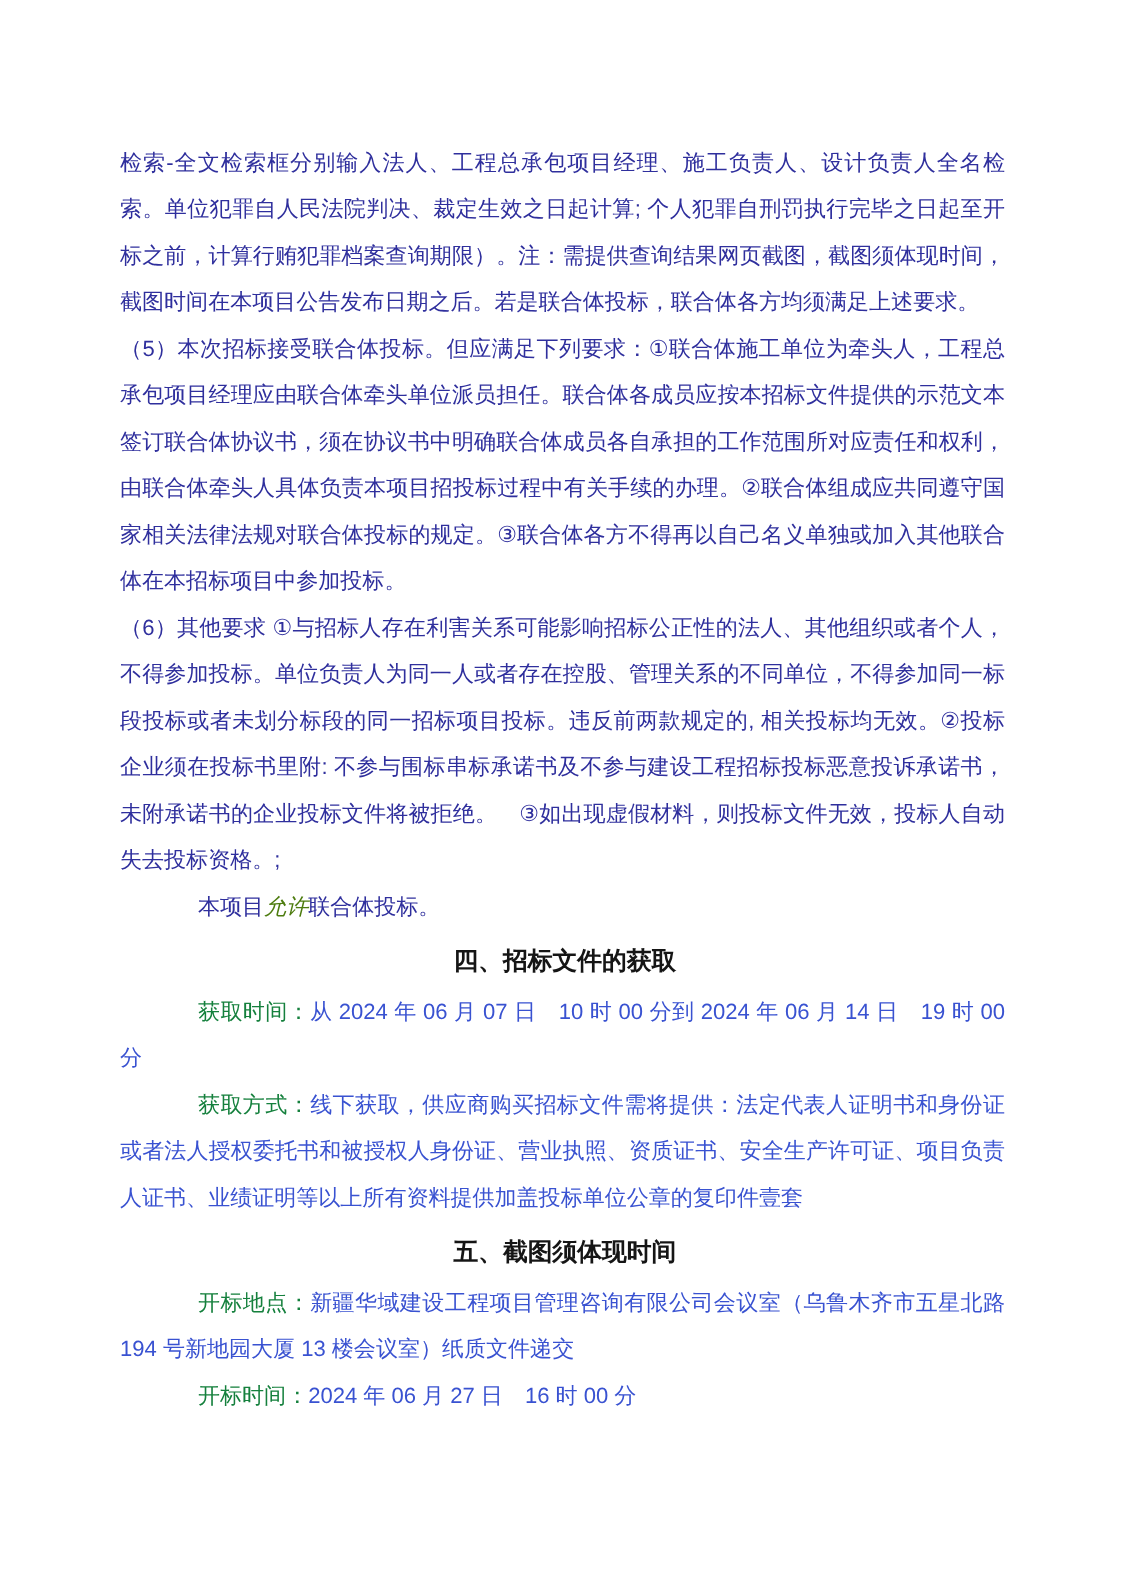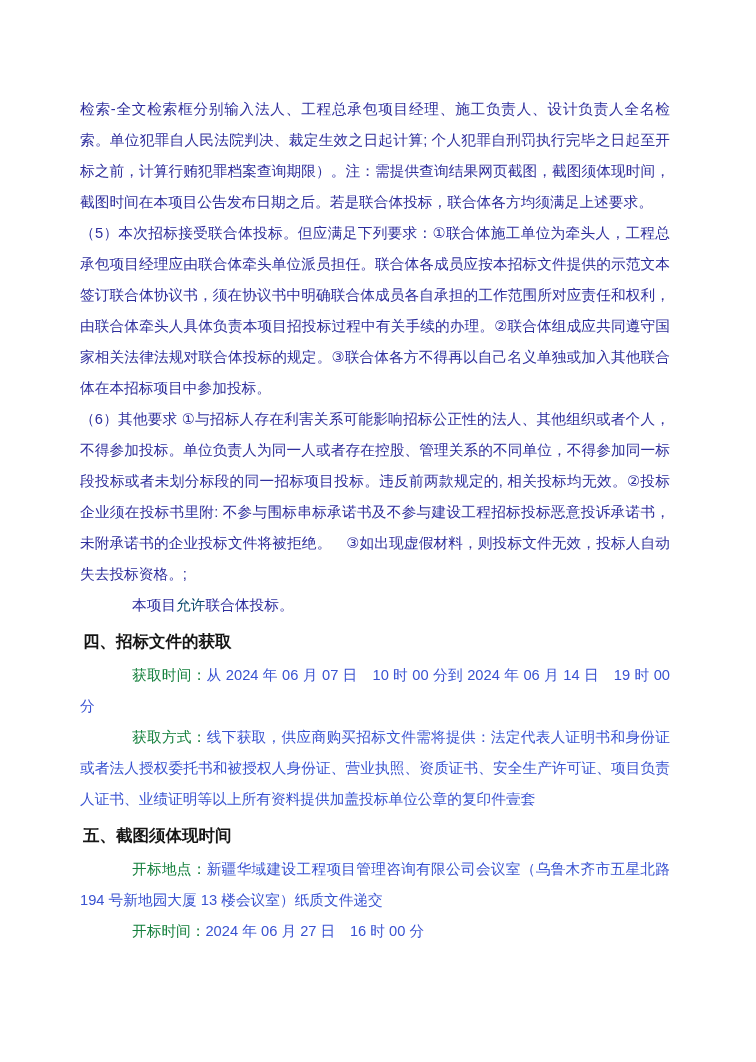--- a/index.html
+++ b/index.html
@@ -29,32 +29,33 @@
   .para {
     margin: 0;
   }
   .indent {
     text-indent: 52px;
   }
   .heading {
     color: #151515;
     font-weight: bold;
     font-size: 16.5px;
-    text-align: left;
+    text-align: center;
     margin: 5px 0 3px 3px;
     line-height: 31px;
   }
   .label {
     color: #15803d;
   }
   .value {
     color: #3952d1;
   }
   .em-italic {
-    color: #0c4a6e;
+    font-style: italic;
+    color: #4d7c0f;
   }
 </style>
 </head>
 <body>
 
 <div class="page">
   <div class="doc">
 
     <p class="para">检索-全文检索框分别输入法人、工程总承包项目经理、施工负责人、设计负责人全名检索。单位犯罪自人民法院判决、裁定生效之日起计算; 个人犯罪自刑罚执行完毕之日起至开标之前，计算行贿犯罪档案查询期限）。注：需提供查询结果网页截图，截图须体现时间，截图时间在本项目公告发布日期之后。若是联合体投标，联合体各方均须满足上述要求。</p>
 

